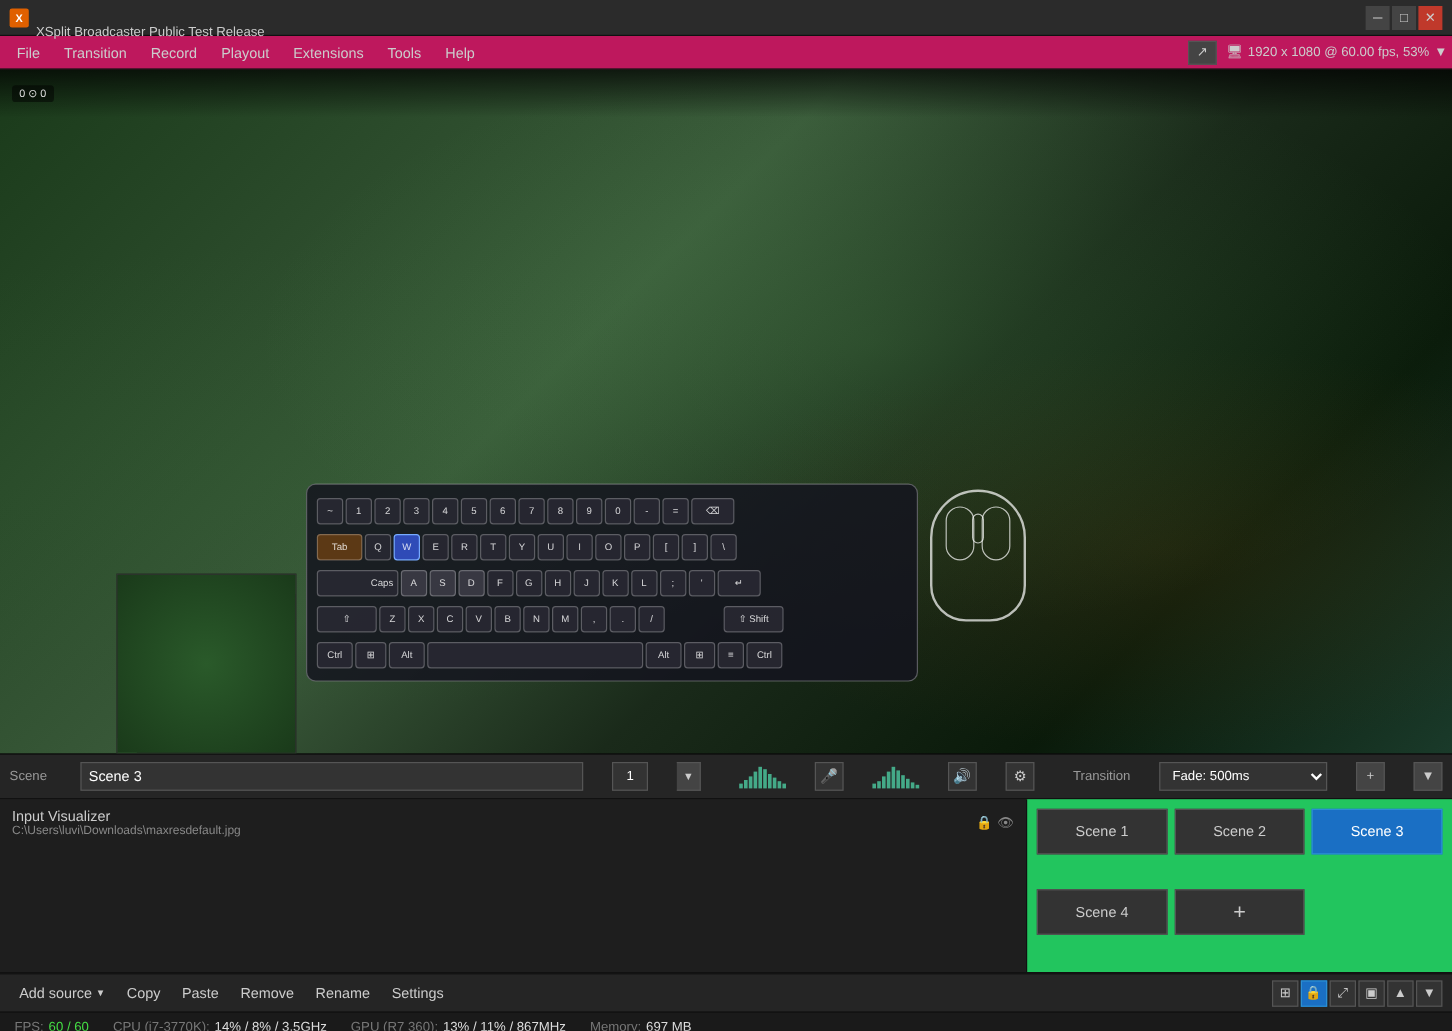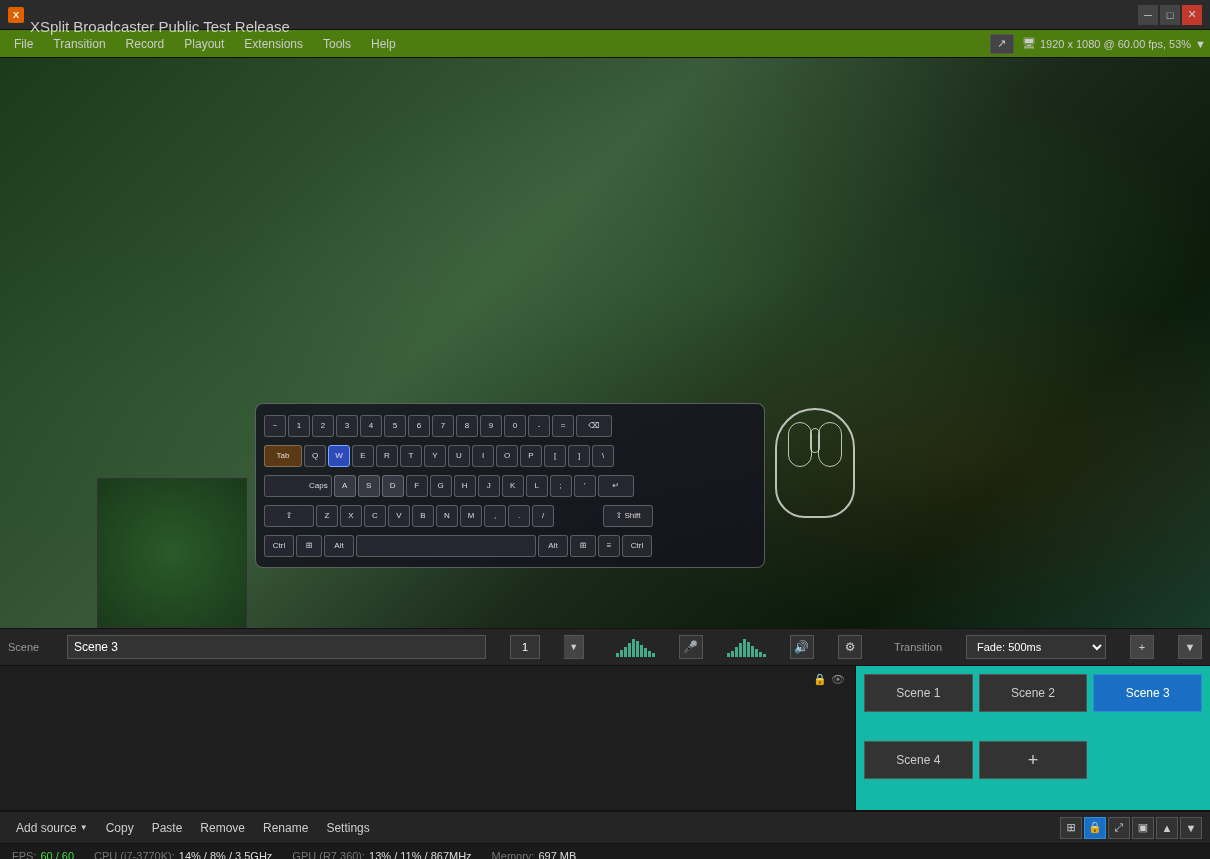--- a/index.html
+++ b/index.html
@@ -24,21 +24,21 @@
     }
     #title-bar .app-icon {
       width: 16px; height: 16px;
       background: #e06000;
       border-radius: 2px;
       margin-right: 6px;
       display: flex; align-items: center; justify-content: center;
       font-size: 9px; color: white; font-weight: bold;
     }
     #title-bar .title-text {
-      font-size: 15px;
+      font-size: 11px;
       color: #ccc;
       flex: 1;
       margin-top: 24px;
     }
     #title-bar .win-controls {
       display: flex; gap: 2px;
     }
     #title-bar .win-btn {
       width: 20px; height: 20px;
       background: #444;
@@ -46,21 +46,21 @@
       color: #ccc;
       cursor: pointer;
       font-size: 11px;
       display: flex; align-items: center; justify-content: center;
     }
     #title-bar .win-btn.close { background: #c0392b; }
 
     
     #menu-bar {
       height: 28px;
-      background: #4d7c0f;
+      background: #be185d;
       display: flex;
       align-items: center;
       padding: 0 4px;
       border-bottom: 1px solid #111;
     }
     #menu-bar .menu-item {
       padding: 4px 10px;
       font-size: 12px;
       color: #ccc;
       cursor: pointer;
@@ -331,21 +331,21 @@
     .source-eye-icon { color: #888; font-size: 11px; }
     .source-icons-right {
       margin-left: auto;
       display: flex; gap: 4px;
     }
 
     
     #scenes-panel {
       width: 355px;
       border-left: 1px solid #111;
-      background: #14b8a6;
+      background: #22c55e;
       padding: 8px;
       display: grid;
       grid-template-columns: 1fr 1fr 1fr;
       grid-template-rows: 1fr 1fr;
       gap: 6px;
     }
     .scene-btn {
       height: 38px;
       background: #333;
       border: 1px solid #555;
@@ -449,20 +449,25 @@
       <span>🖥</span>
       <span>1920 x 1080 @ 60.00 fps, 53%</span>
       <span class="res-dropdown">▼</span>
     </div>
   </div>
 </div>
 
 <div id="preview-area">
   <div id="game-preview">
 
+    <div id="game-hud-top">
+      <div style="display:flex; align-items:center; gap:4px; font-size:9px; color:#ddd; background:rgba(0,0,0,0.5); padding:2px 6px; border-radius:3px;">
+        <span>0 ⊙ 0</span>
+      </div>
+    </div>
 
     <div id="keyboard-overlay">
 
       <div class="kb-row">
         <div class="kb-key">~</div>
         <div class="kb-key">1</div>
         <div class="kb-key">2</div>
         <div class="kb-key">3</div>
         <div class="kb-key">4</div>
         <div class="kb-key">5</div>
@@ -597,20 +602,24 @@
     <option>Cut</option>
     <option>Stinger</option>
   </select>
   <div class="transition-btn">+</div>
   <div class="transition-btn">▼</div>
 </div>
 
 <div id="sources-panel">
   <div id="sources-list">
     <div class="source-item">
+      <div style="flex:1;">
+        <div class="source-name">Input Visualizer</div>
+        <div class="source-path">C:\Users\luvi\Downloads\maxresdefault.jpg</div>
+      </div>
       <div class="source-icons-right">
         <span class="source-lock-icon">🔒</span>
         <span class="source-eye-icon">👁</span>
       </div>
     </div>
   </div>
 
   <div id="scenes-panel">
     <button class="scene-btn">Scene 1</button>
     <button class="scene-btn">Scene 2</button>

